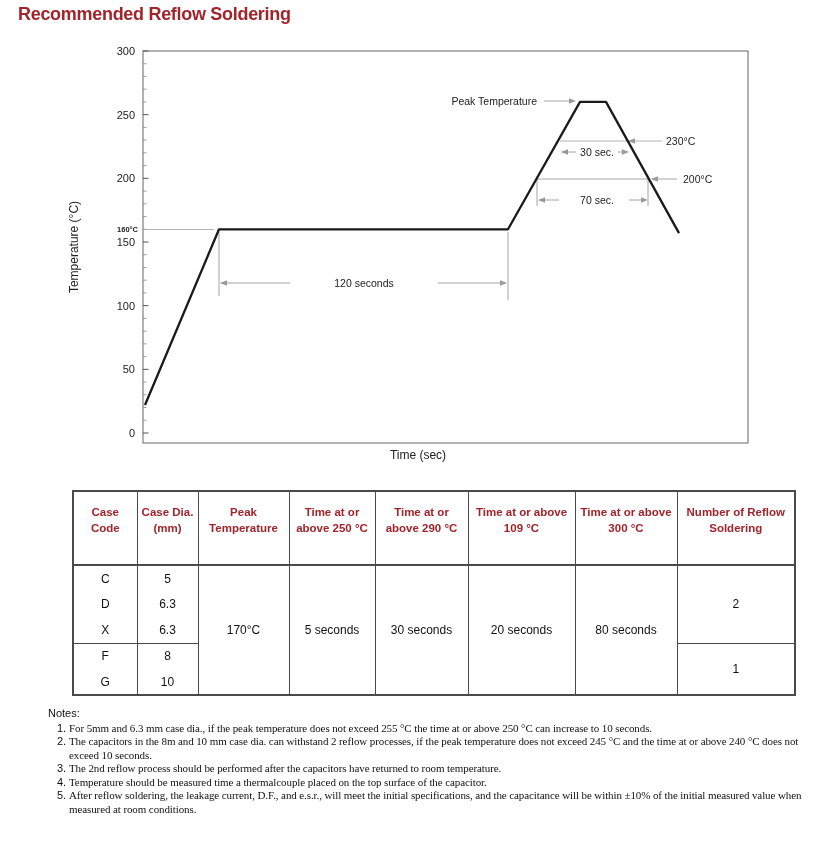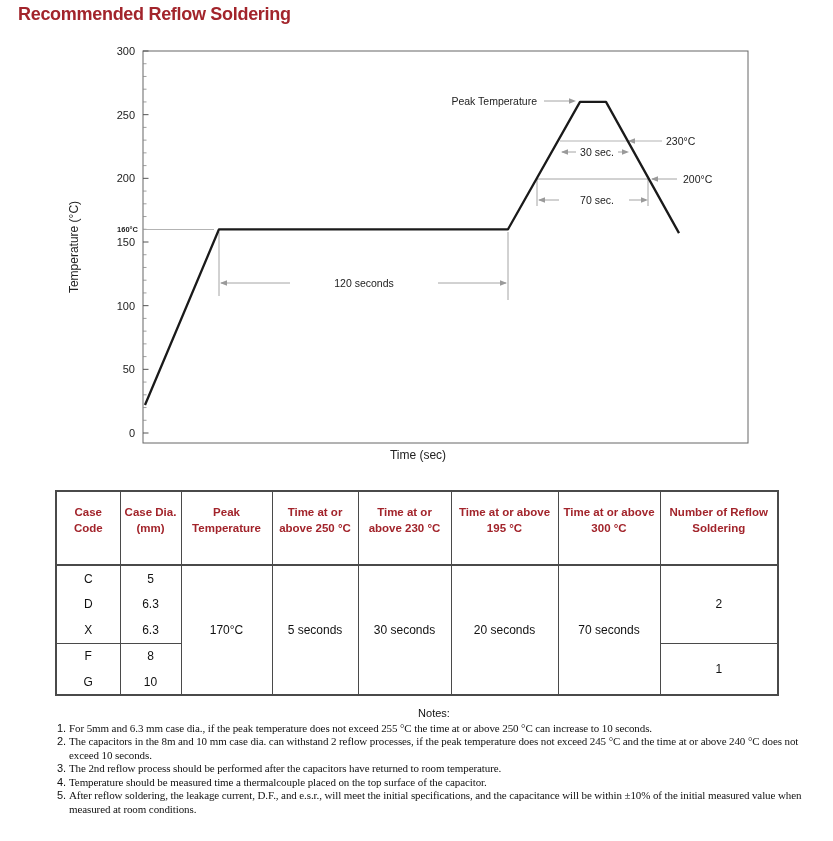--- a/index.html
+++ b/index.html
@@ -13,38 +13,38 @@
     font-size:18px; font-weight:bold; letter-spacing:-0.3px; color:#A2242B;
   }
   svg.chart { position:absolute; left:0; top:0; }
   svg.chart text { font-family:"Liberation Sans", sans-serif; fill:#222; }
   .tick-label { font-size:11px; }
   .anno-text { font-size:10.5px; fill:#333; }
   .axis-title { font-size:12px; fill:#333; }
   .small-bold { font-size:7.5px; font-weight:bold; fill:#111; }
 
   table.spec {
-    position:absolute; left:55px; top:490px; width:722px;
+    position:absolute; left:72px; top:490px; width:722px;
     border-collapse:collapse; table-layout:fixed;
     border:2px solid #4a4a4a;
   }
   table.spec th, table.spec td {
     border-left:1px solid #4a4a4a; border-right:1px solid #4a4a4a;
     text-align:center; vertical-align:middle;
   }
   table.spec thead th {
     height:74px; border-bottom:2px solid #4a4a4a;
     color:#A2242B; font-size:11.5px; font-weight:bold; line-height:1.35;
     padding:0 2px 14px 2px;
   }
   table.spec tbody td { font-size:12px; color:#111; height:26px; }
   td.divider { border-bottom:1px solid #4a4a4a; }
 
   .notes { position:absolute; left:48px; top:707px; width:772px; font-size:11px; line-height:13.5px; color:#111; }
-  .notes-heading { margin-bottom:1px;text-align:center; }
+  .notes-heading { margin-bottom:1px; }
   .note { display:flex; }
   .note-num { width:17px; text-align:left; padding-left:9px; flex:0 0 auto; }
   .note-text { flex:1 1 auto; padding-left:4px; letter-spacing:-0.1px;font-family:Liberation Serif, serif; }
 </style>
 </head>
 <body>
 
 <div class="page">
 
   <div class="doc-title">Recommended Reflow Soldering</div>
@@ -157,35 +157,35 @@
         <col style="width:107px">
         <col style="width:102px">
         <col style="width:118px">
     </colgroup>
     <thead>
       <tr>
         <th>Case Code</th>
         <th>Case Dia. (mm)</th>
         <th>Peak Temperature</th>
         <th>Time at or above 250 °C</th>
-        <th>Time at or above 230 °C</th>
-        <th>Time at or above 195 °C</th>
+        <th>Time at or above 290 °C</th>
+        <th>Time at or above 109 °C</th>
         <th>Time at or above 300 °C</th>
         <th>Number of Reflow Soldering</th>
       </tr>
     </thead>
     <tbody>
       <tr>
         <td>C</td>
         <td>5</td>
         <td rowspan="5">170°C</td>
         <td rowspan="5">5 seconds</td>
         <td rowspan="5">30 seconds</td>
         <td rowspan="5">20 seconds</td>
-        <td rowspan="5">70 seconds</td>
+        <td rowspan="5">80 seconds</td>
         <td rowspan="3" class="divider">2</td>
       </tr>
       <tr>
         <td>D</td>
         <td>6.3</td>
       </tr>
       <tr>
         <td class="divider">X</td>
         <td class="divider">6.3</td>
       </tr>

